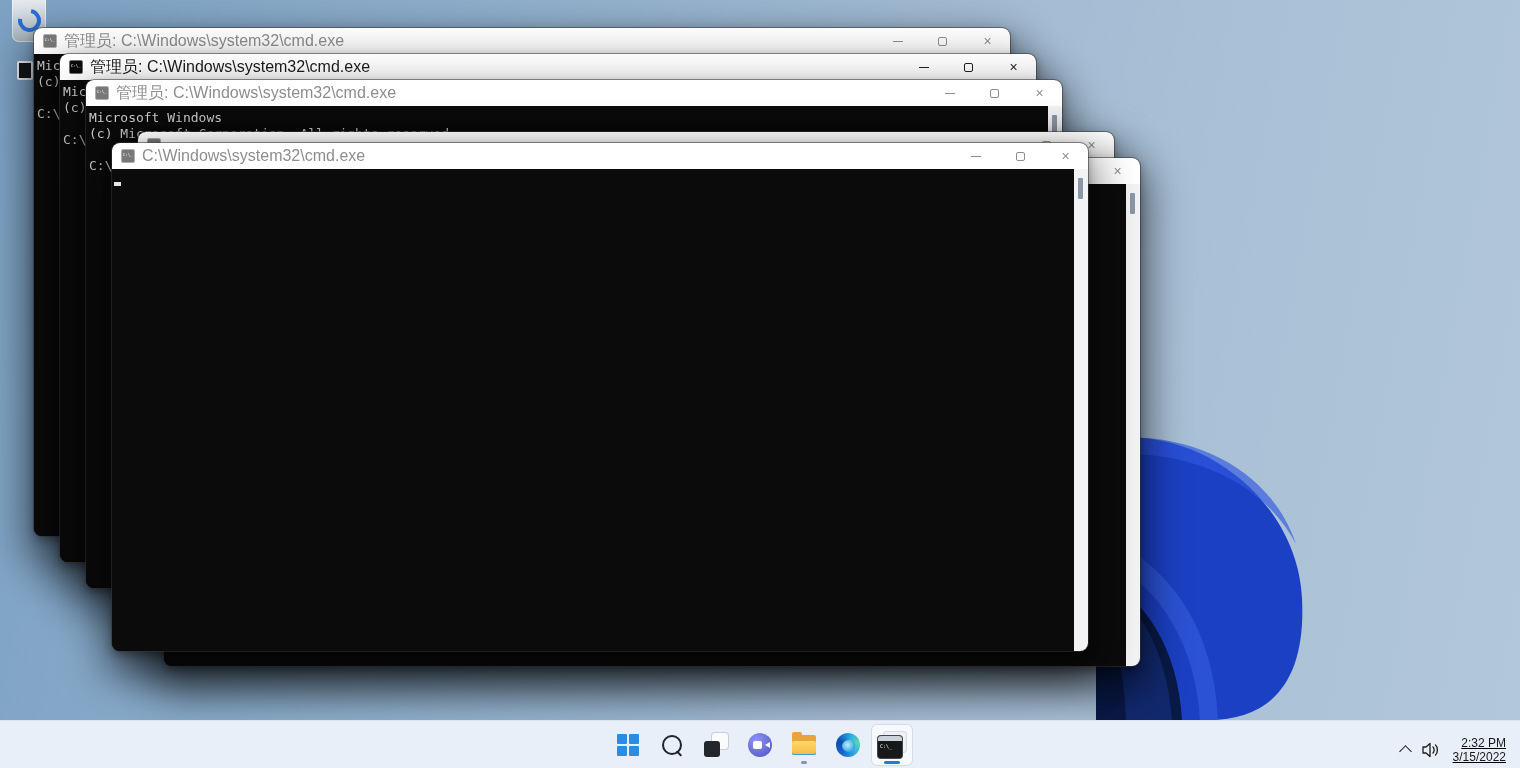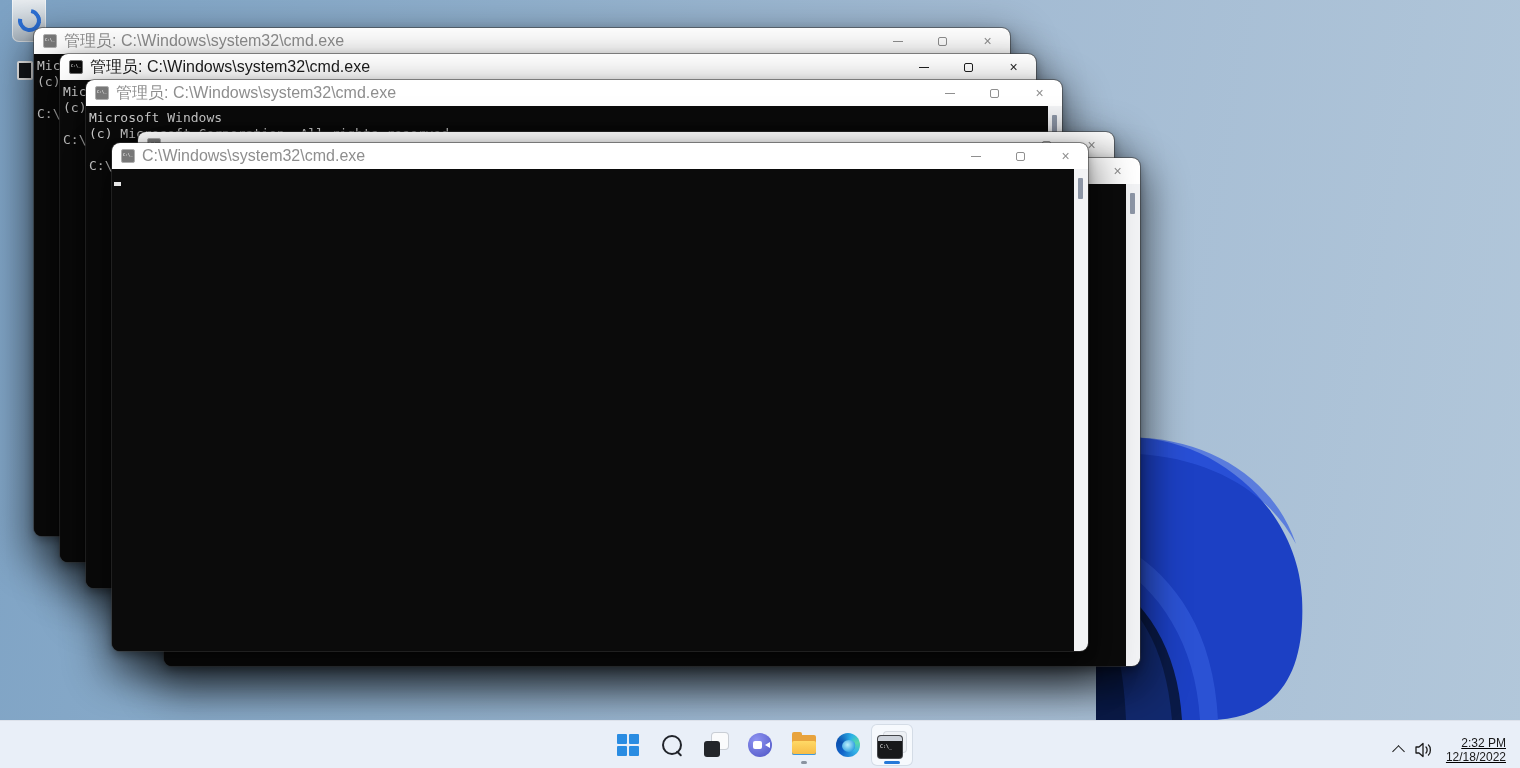--- a/index.html
+++ b/index.html
@@ -327,17 +327,17 @@
     </div>
     <div id="tray">
       <div class="chev"></div>
       <svg width="19" height="16" viewBox="0 0 19 16">
         <path d="M1 5 L4 5 L8 1.5 L8 14.5 L4 11 L1 11 Z" fill="none" stroke="#1a1a1a" stroke-width="1.3" stroke-linejoin="round"></path>
         <path d="M11 5 C12.5 6.5 12.5 9.5 11 11" fill="none" stroke="#1a1a1a" stroke-width="1.3" stroke-linecap="round"></path>
         <path d="M13.5 3 C16 5 16 11 13.5 13" fill="none" stroke="#1a1a1a" stroke-width="1.3" stroke-linecap="round"></path>
       </svg>
       <div class="clock">
         <div>2:32 PM</div>
-        <div>12/18/2022</div>
+        <div>3/15/2022</div>
       </div>
     </div>
   </div>
 </div>
 
 </body></html>

